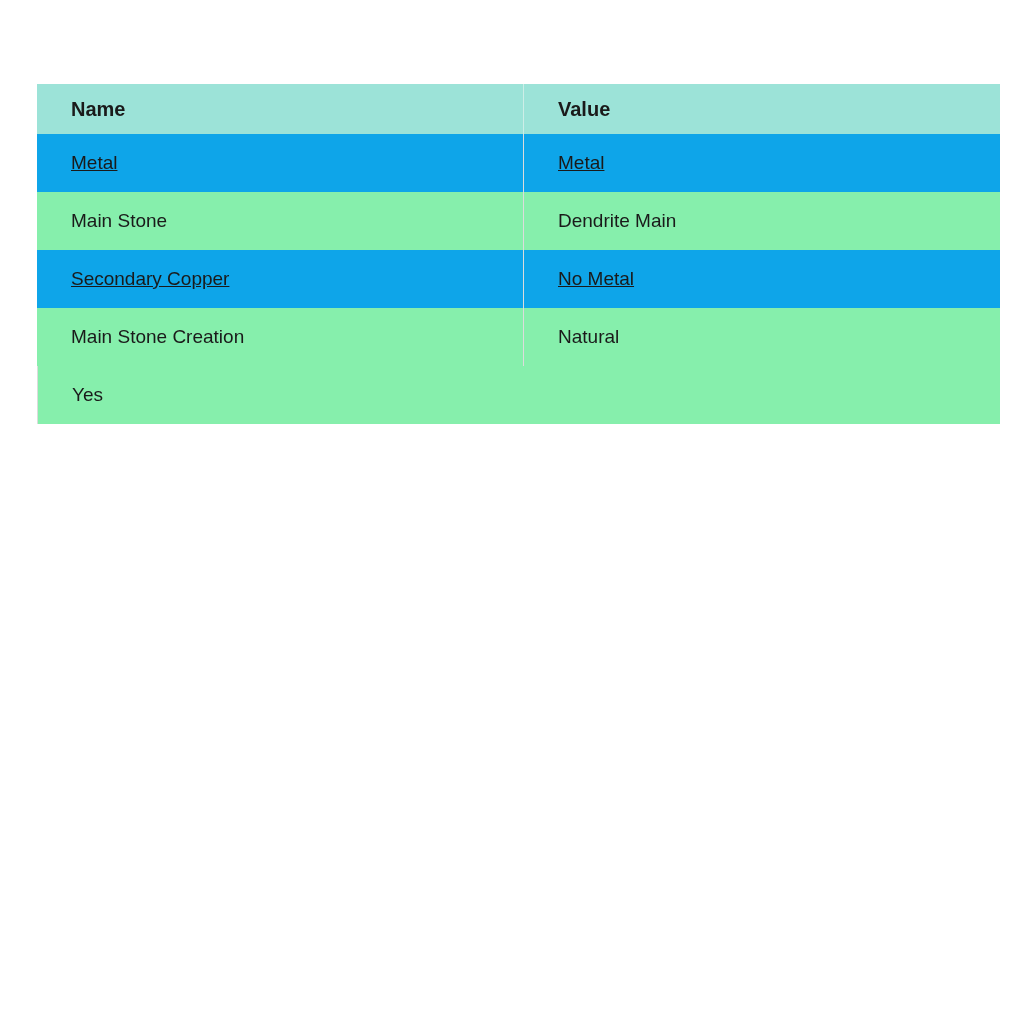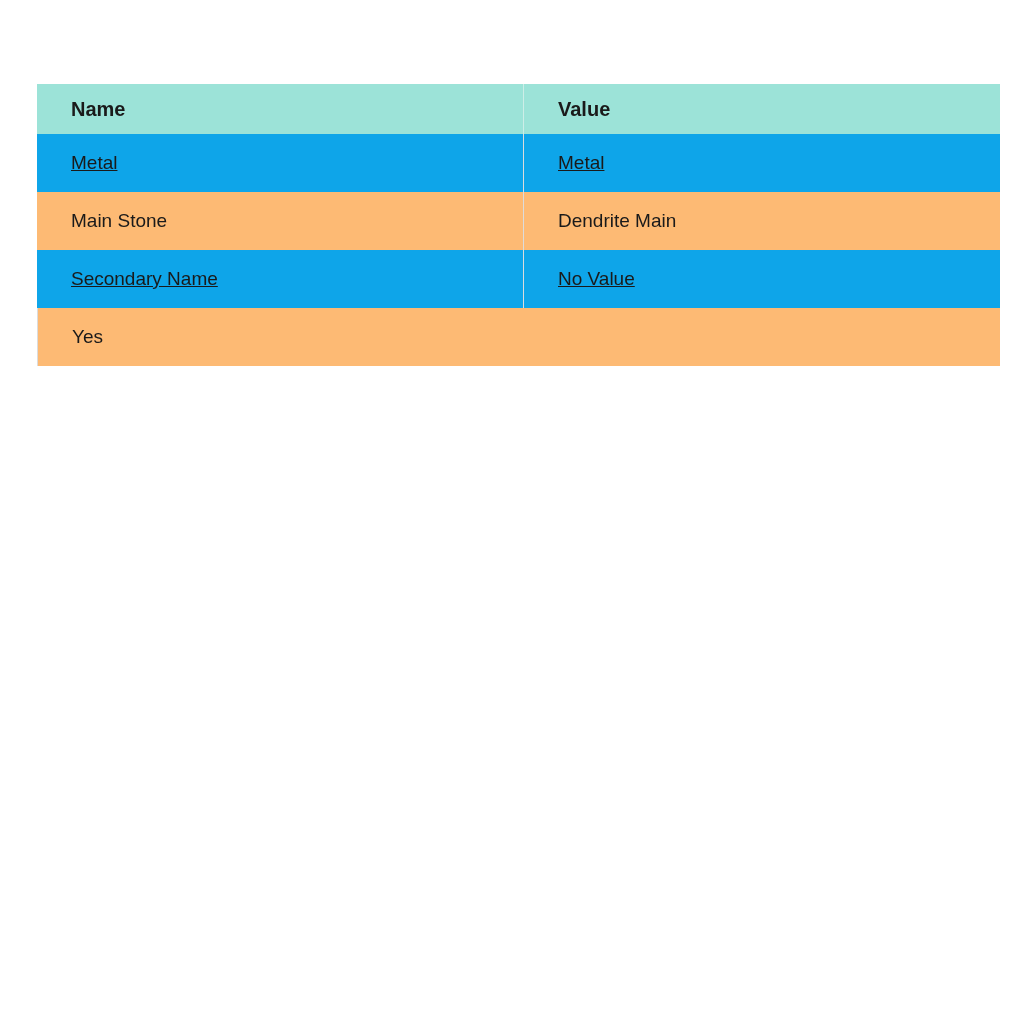--- a/index.html
+++ b/index.html
@@ -41,21 +41,21 @@
   }
   .t-body-row {
     height: 58px;
     font-size: 19px;
   }
   .t-body-row.odd {
     background: #0ea5e9;
     text-decoration: underline;
   }
   .t-body-row.even {
-    background: #fdba74;
+    background: #86efac;
   }
   .cell {
     padding-left: 34px;
     box-sizing: border-box;
     overflow: hidden;
     white-space: nowrap;
   }
   .cell.value-col {
     border-left: 1px solid #dcdcdc;
     height: 100%;
@@ -82,24 +82,28 @@
       <div class="cell name-col">Metal</div>
       <div class="cell value-col">Metal</div>
     </div>
 
     <div class="t-row t-body-row even">
       <div class="cell name-col">Main Stone</div>
       <div class="cell value-col">Dendrite Main</div>
     </div>
 
     <div class="t-row t-body-row odd">
-      <div class="cell name-col">Secondary Name</div>
-      <div class="cell value-col">No Value</div>
+      <div class="cell name-col">Secondary Copper</div>
+      <div class="cell value-col">No Metal</div>
     </div>
 
+    <div class="t-row t-body-row even">
+      <div class="cell name-col">Main Stone Creation</div>
+      <div class="cell value-col">Natural</div>
+    </div>
 
 
     <div class="t-row t-body-row even">
       <div class="cell value-col">Yes</div>
     </div>
 
   </div>
 </div>
 
 </body></html>

